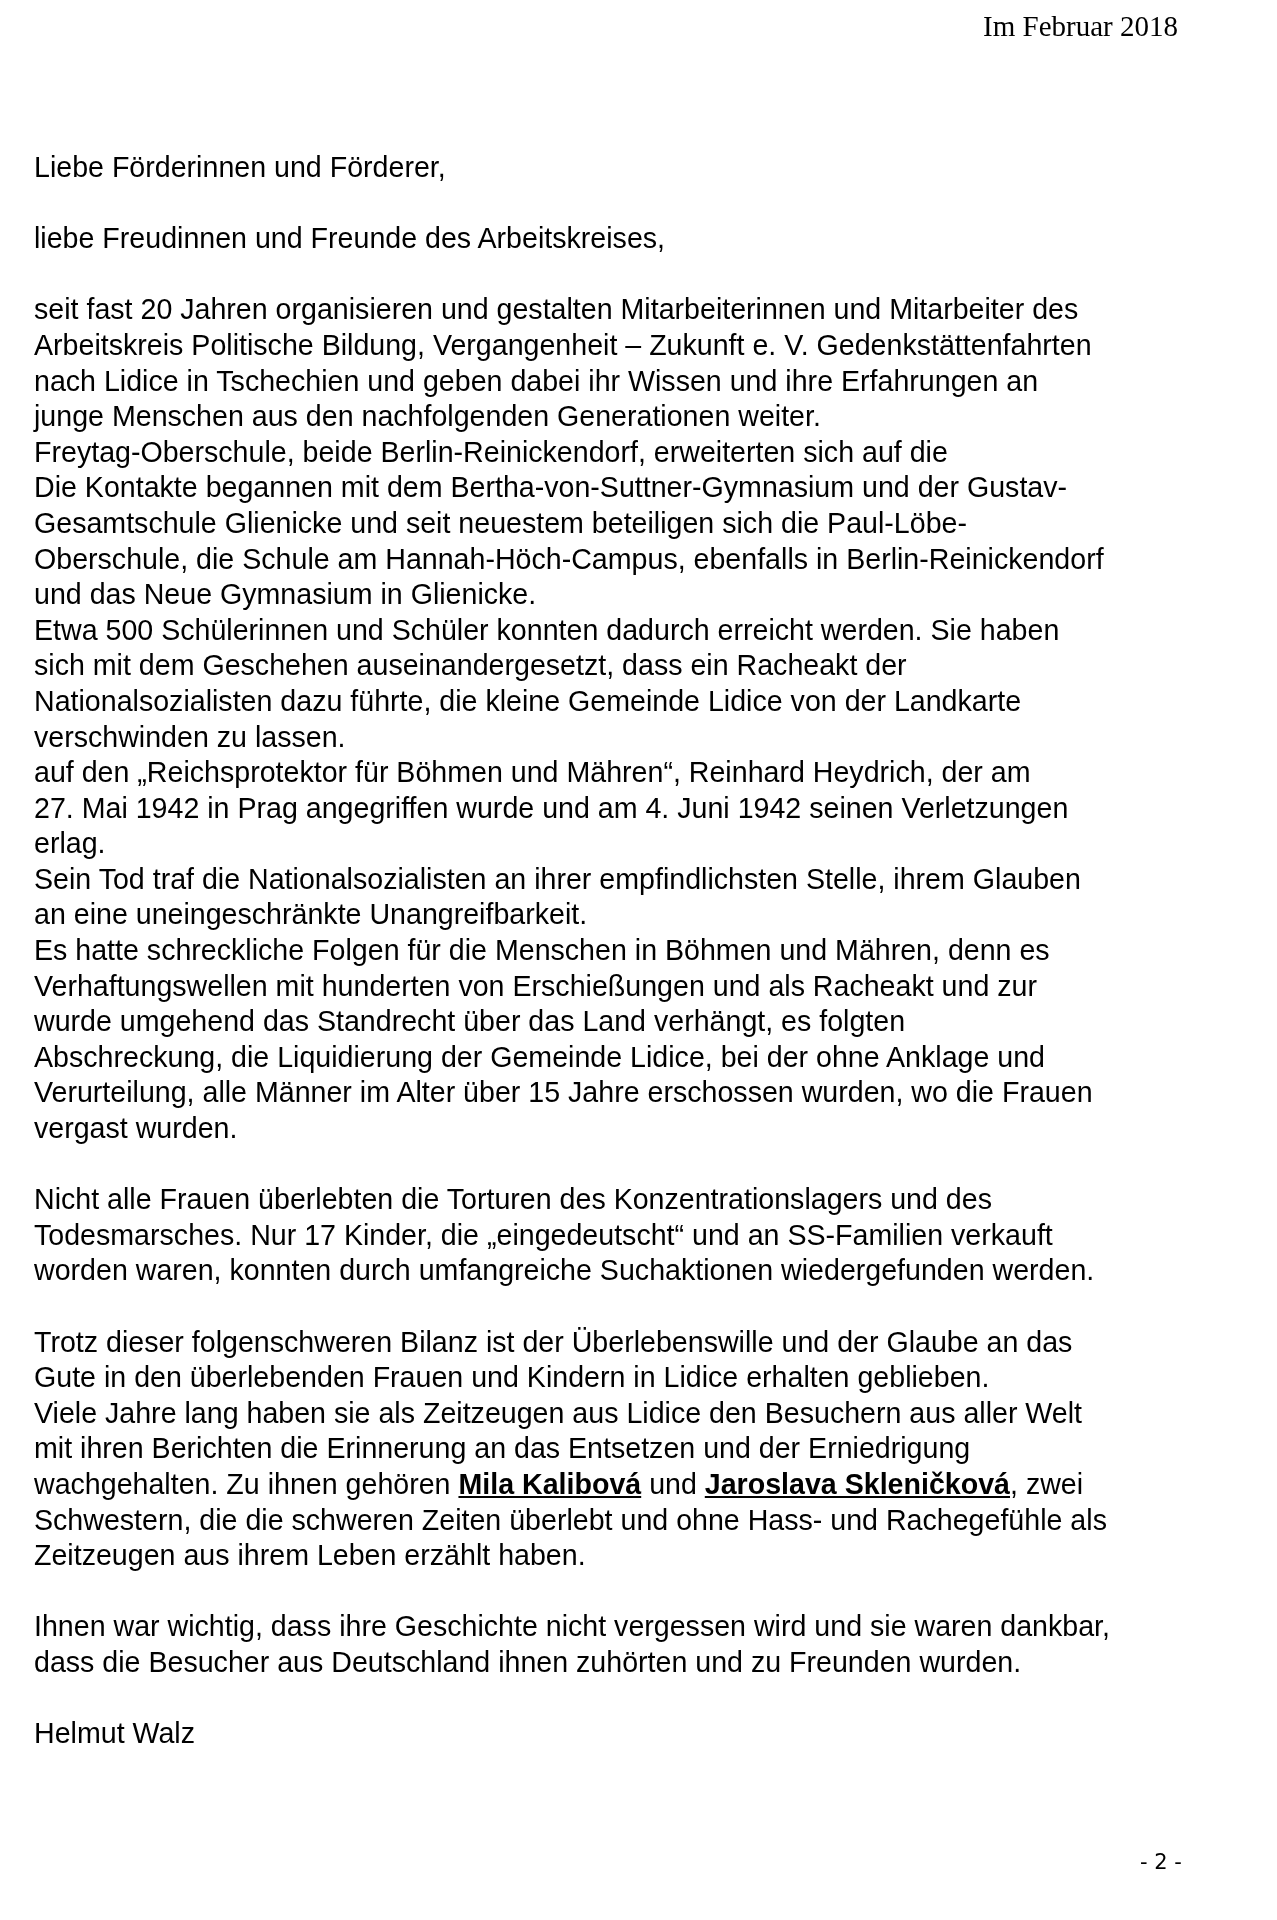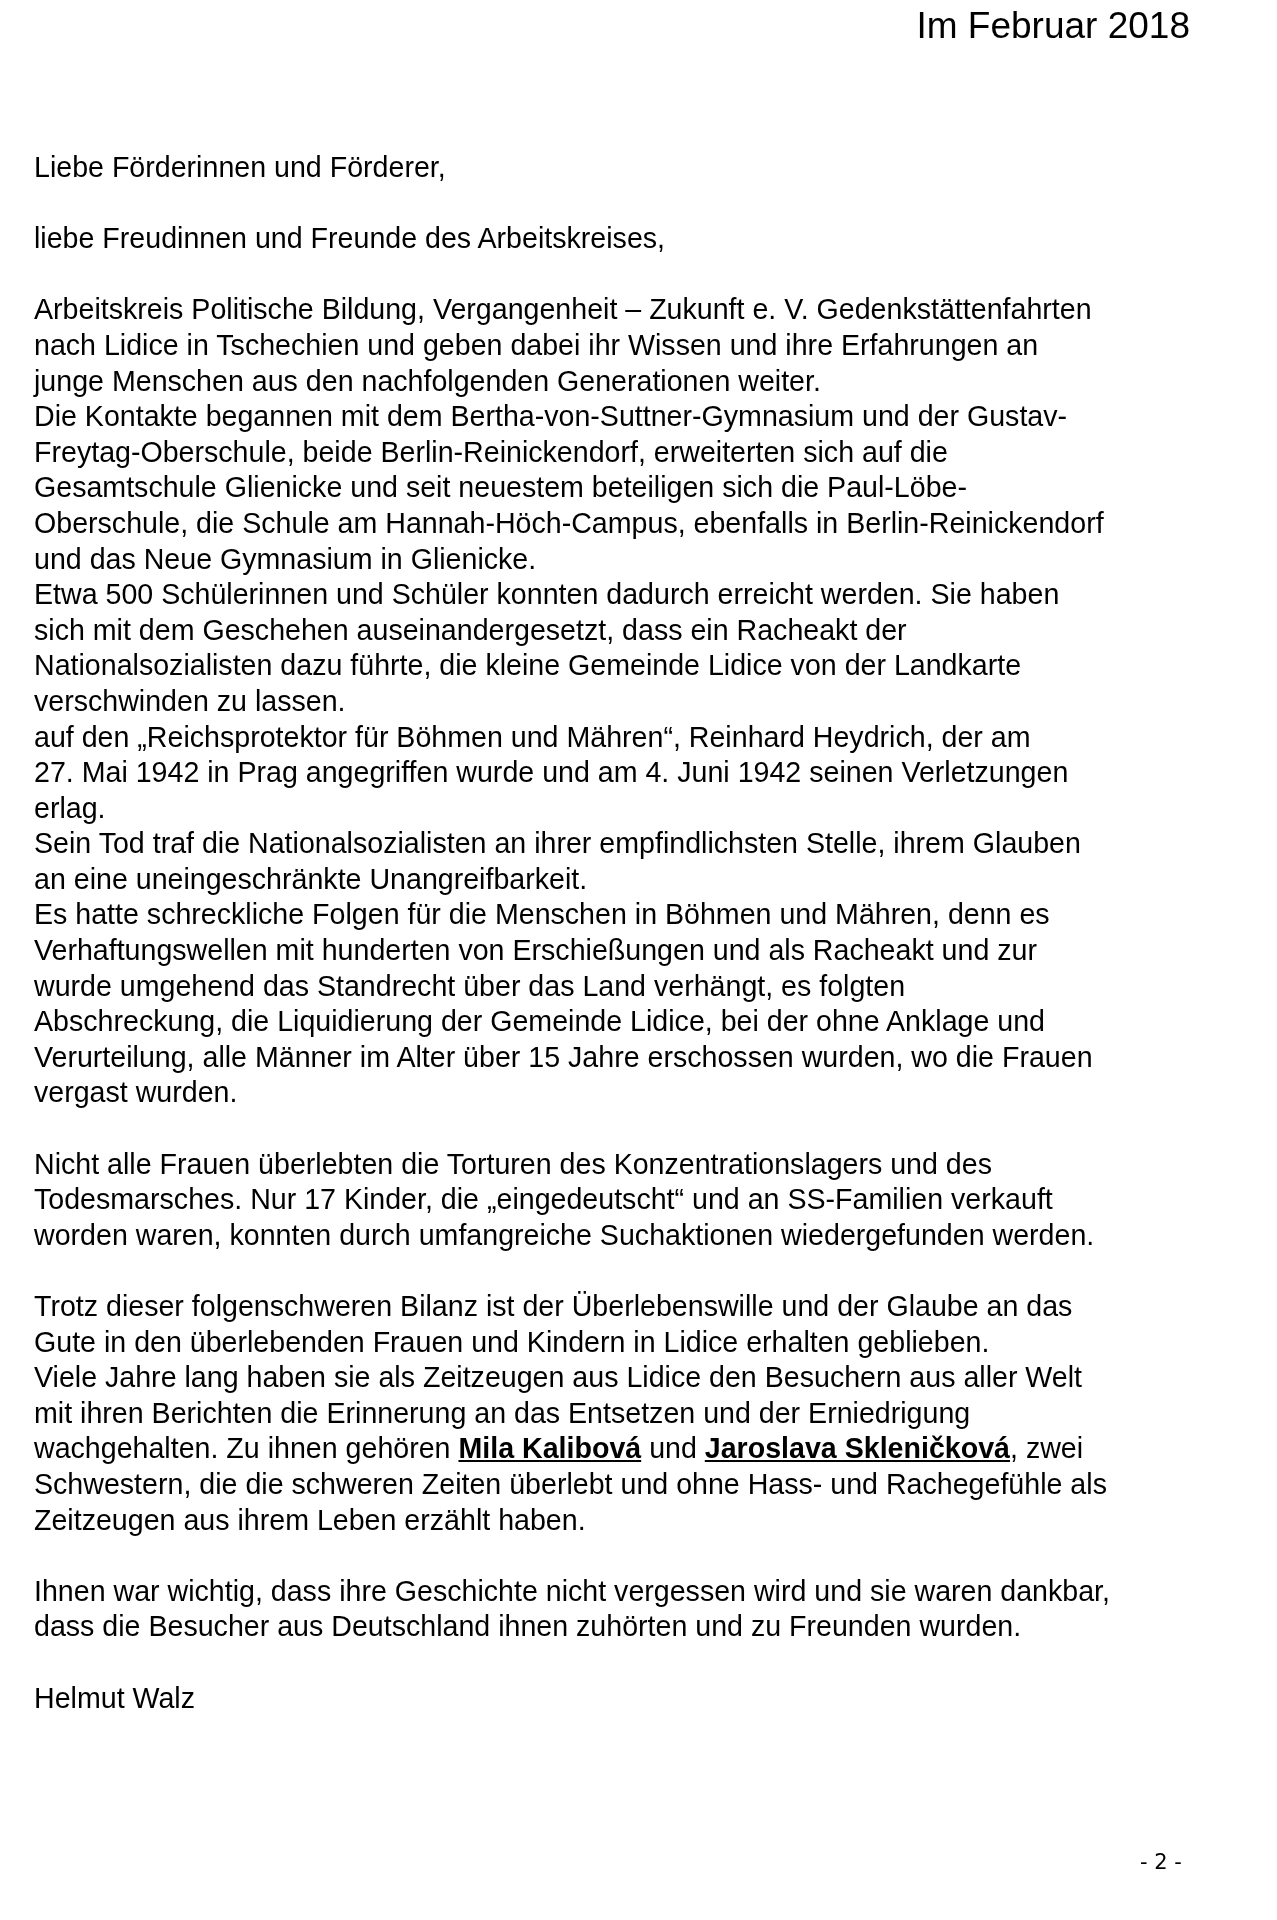--- a/index.html
+++ b/index.html
@@ -11,24 +11,25 @@
       width: 1277px;
       height: 1920px;
       position: relative;
       overflow: hidden;
       font-family: "Liberation Sans", sans-serif;
       color: #000000;
     }
     .date {
       position: absolute;
       top: 8px;
-      right: 87px;
-      font-size: 37px;
+      right: 99px;
+      font-size: 29px;
       line-height: 36px;
       white-space: nowrap;
+      font-family: Liberation Serif, serif;
     }
     .letter {
       position: absolute;
       left: 34px;
       top: 150px;
       width: 1230px;
       font-size: 28.6px;
       line-height: 35.6px;
     }
     .line {
@@ -59,25 +60,26 @@
 
 <div class="date">Im Februar 2018</div>
 
 <div class="letter">
   <span class="line">Liebe Förderinnen und Förderer,</span>
   <span class="blank"></span>
   <span class="line">liebe Freudinnen und Freunde des Arbeitskreises,</span>
   <span class="blank"></span>
 
   <div>
+    <span class="line">seit fast 20 Jahren organisieren und gestalten Mitarbeiterinnen und Mitarbeiter des</span>
     <span class="line">Arbeitskreis Politische Bildung, Vergangenheit – Zukunft e. V. Gedenkstättenfahrten</span>
     <span class="line">nach Lidice in Tschechien und geben dabei ihr Wissen und ihre Erfahrungen an</span>
     <span class="line">junge Menschen aus den nachfolgenden Generationen weiter.</span>
+    <span class="line">Freytag-Oberschule, beide Berlin-Reinickendorf, erweiterten sich auf die</span>
     <span class="line">Die Kontakte begannen mit dem Bertha-von-Suttner-Gymnasium und der Gustav-</span>
-    <span class="line">Freytag-Oberschule, beide Berlin-Reinickendorf, erweiterten sich auf die</span>
     <span class="line">Gesamtschule Glienicke und seit neuestem beteiligen sich die Paul-Löbe-</span>
     <span class="line">Oberschule, die Schule am Hannah-Höch-Campus, ebenfalls in Berlin-Reinickendorf</span>
     <span class="line">und das Neue Gymnasium in Glienicke.</span>
     <span class="line">Etwa 500 Schülerinnen und Schüler konnten dadurch erreicht werden. Sie haben</span>
     <span class="line">sich mit dem Geschehen auseinandergesetzt, dass ein Racheakt der</span>
     <span class="line">Nationalsozialisten dazu führte, die kleine Gemeinde Lidice von der Landkarte</span>
     <span class="line">verschwinden zu lassen.</span>
     <span class="line">auf den „Reichsprotektor für Böhmen und Mähren“, Reinhard Heydrich, der am</span>
     <span class="line">27. Mai 1942 in Prag angegriffen wurde und am 4. Juni 1942 seinen Verletzungen</span>
     <span class="line">erlag.</span>

